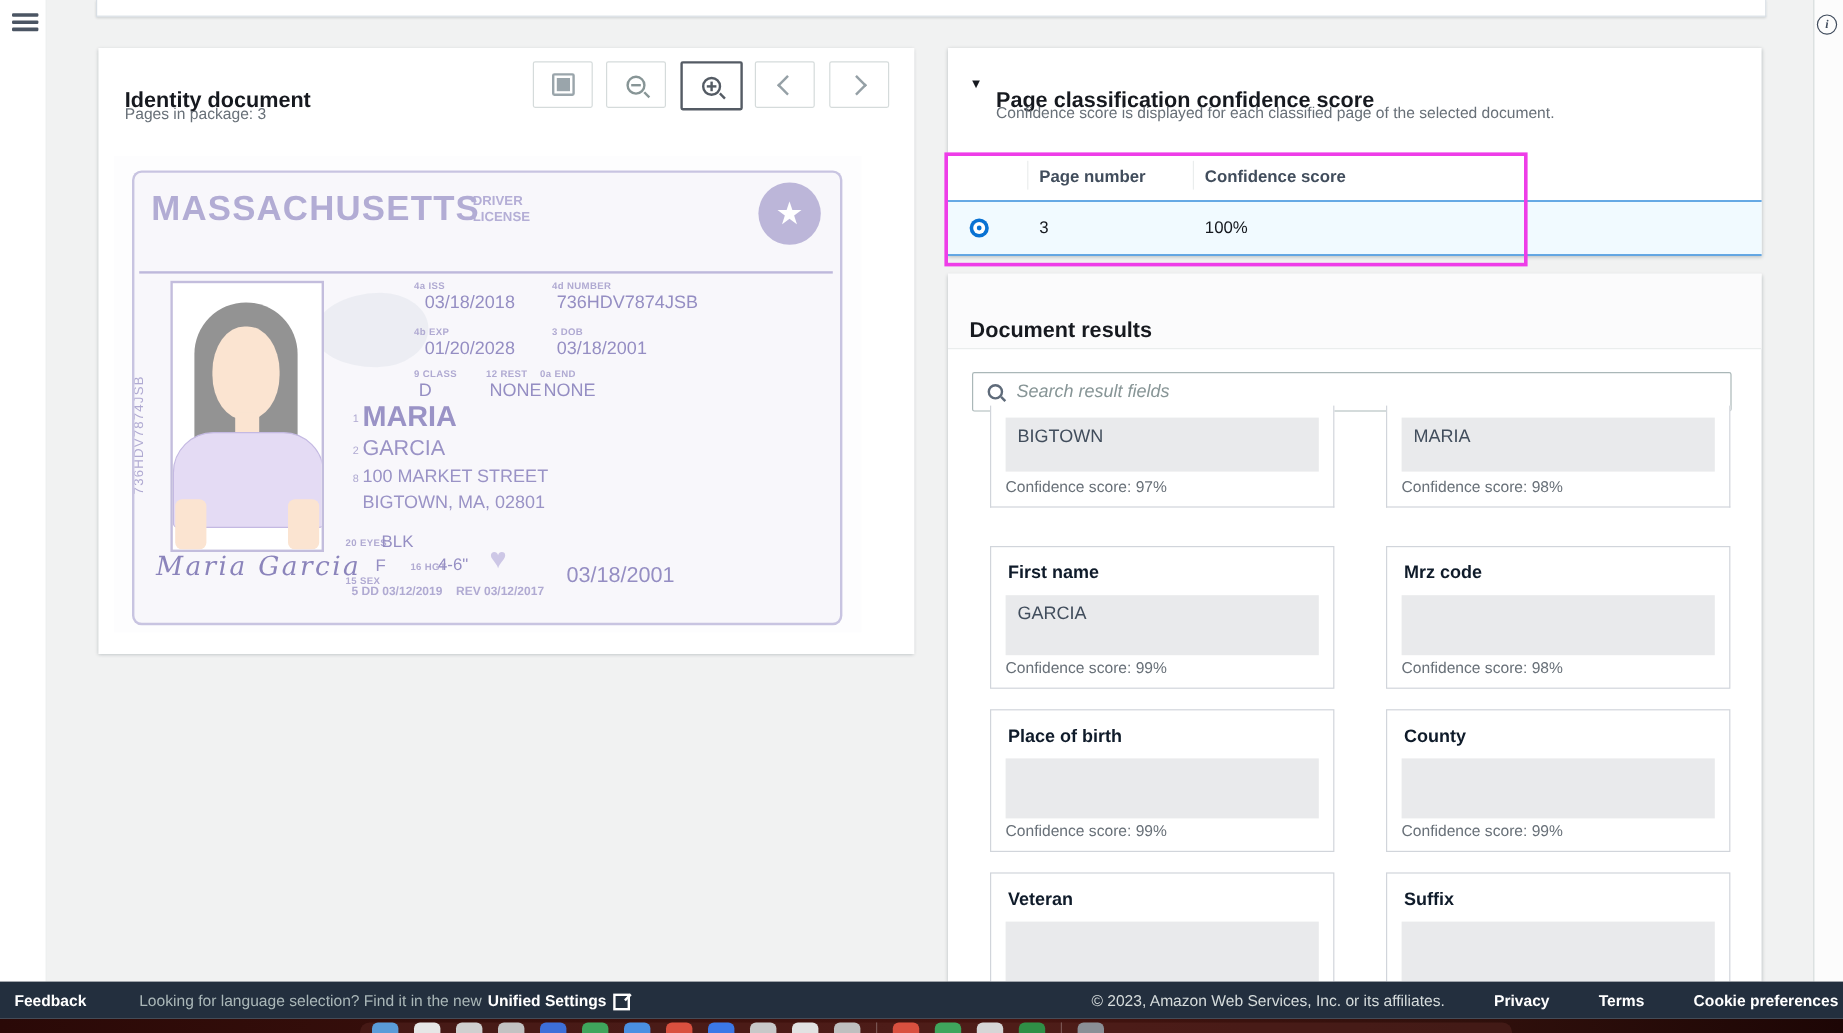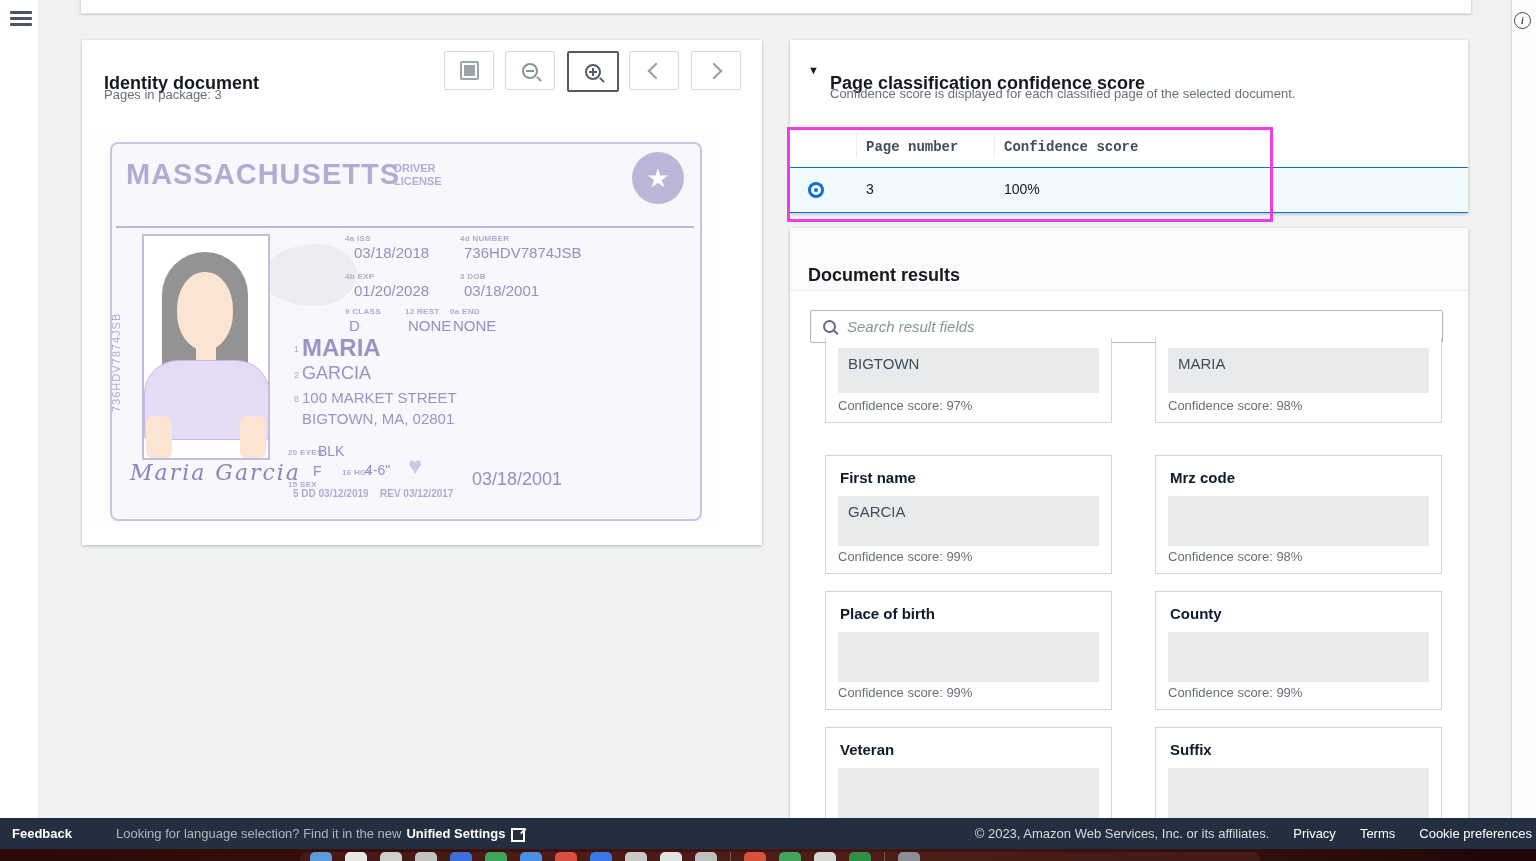--- a/index.html
+++ b/index.html
@@ -77,21 +77,21 @@
   .lic .dob2{left:360px;top:325px;font-size:18px;color:#958ec3;}
   .lic .sig{left:18px;top:316px;font:italic 22px "DejaVu Serif",serif;color:#8b84bb;letter-spacing:2px;}
 
   
   .clspanel{left:790px;top:40px;width:678px;height:173px;}
   .cls-tri{position:absolute;left:18px;top:24px;font-size:11px;color:#16191f;cursor:pointer;}
   .clspanel .panel-title{position:absolute;left:40px;top:18px;}
   .clspanel .panel-sub{position:absolute;left:40px;top:46px;}
   .clstable{position:absolute;left:0;top:88px;width:678px;}
   .clshead{position:absolute;left:0;top:0;width:678px;height:39px;}
-  .clshead .col{position:absolute;top:11px;font-size:14px;font-weight:bold;color:#414d5c;font-family:Liberation Mono, monospace;}
+  .clshead .col{position:absolute;top:11px;font-size:14px;font-weight:bold;color:#414d5c;}
   .clshead .div1{position:absolute;left:66px;top:6px;width:1px;height:24px;background:#eaeded;}
   .clshead .div2{position:absolute;left:204px;top:6px;width:1px;height:24px;background:#eaeded;}
   .clsrow{position:absolute;left:0;top:39px;width:678px;height:44px;background:#f1faff;
     border-top:1px solid #0972d3;border-bottom:1px solid #0972d3;cursor:pointer;}
   .clsrow .cell{position:absolute;top:13px;font-size:14px;color:#16191f;}
   .radio{position:absolute;left:18px;top:14px;width:16px;height:16px;border-radius:50%;background:#0972d3;}
   .radio::before{content:"";position:absolute;inset:3px;background:#fff;border-radius:50%;}
   .radio::after{content:"";position:absolute;inset:6px;background:#0972d3;border-radius:50%;}
   .annot{position:absolute;left:787px;top:127px;width:480px;height:89px;border:3px solid #ee3de8;z-index:30;pointer-events:none;}
 
@@ -120,21 +120,21 @@
 
   
   .footer{position:absolute;left:0;top:818px;width:1536px;height:31px;background:#232f3e;z-index:50;
     display:flex;align-items:center;font-size:13px;color:#fff;white-space:nowrap;}
   .footer .fb{margin-left:12px;font-weight:bold;cursor:pointer;}
   .footer .prompt{margin-left:44px;color:#aab7b8;}
   .footer .unified{margin-left:5px;font-weight:bold;cursor:pointer;}
   .extlink{width:10px;height:10px;border:2px solid #fff;display:inline-block;position:relative;margin-left:6px;top:1px;}
   .extlink::after{content:"";position:absolute;right:-2px;top:-2px;width:7px;height:2px;background:#fff;transform:rotate(-45deg);transform-origin:right top;}
   .footer .copy{margin-left:auto;color:#d5dbdb;}
-  .footer .flink{margin-left:24px;font-weight:normal;cursor:pointer;}
+  .footer .flink{margin-left:41px;font-weight:bold;cursor:pointer;}
   .footer .flink:last-child{margin-right:4px;}
 
   
   .deskstrip{position:absolute;left:0;top:849px;width:1536px;height:12px;z-index:49;
     background:linear-gradient(90deg,#2a0907 0%,#3a100c 30%,#451410 55%,#30100c 80%,#1d0605 100%);}
   .dockpanel{position:absolute;left:300px;top:3px;width:960px;height:9px;background:rgba(90,40,35,.45);border-radius:8px 8px 0 0;}
   .dockicons{position:absolute;left:310px;top:3px;height:9px;display:flex;align-items:flex-end;gap:13px;}
   .dock-chip{width:22px;height:9px;border-radius:5px 5px 0 0;display:inline-block;}
   .dock-div{width:1px;height:9px;background:rgba(255,255,255,.25);display:inline-block;}
 </style>

